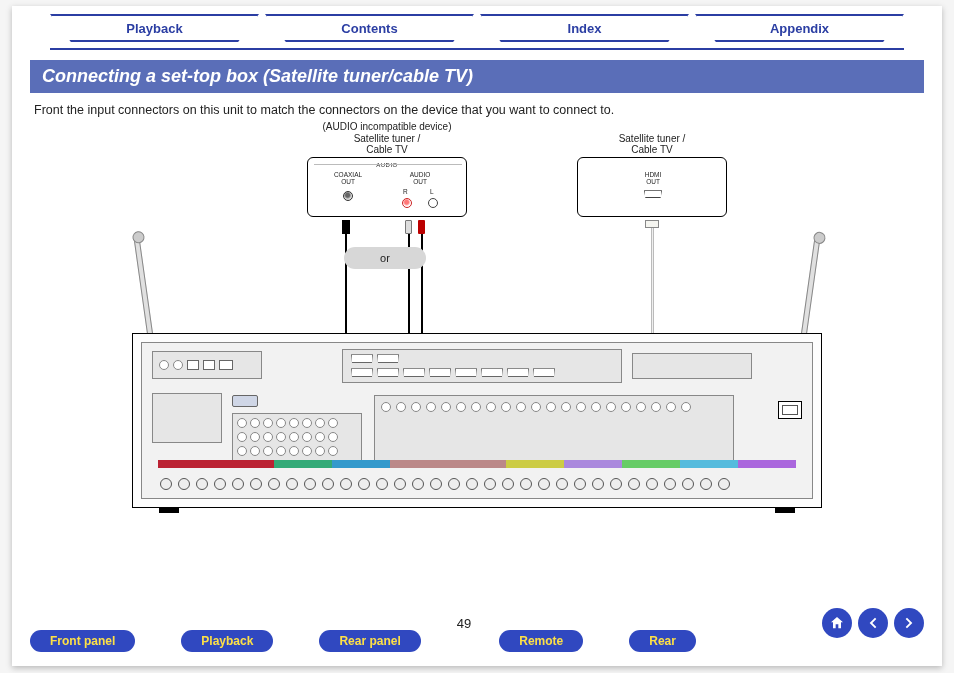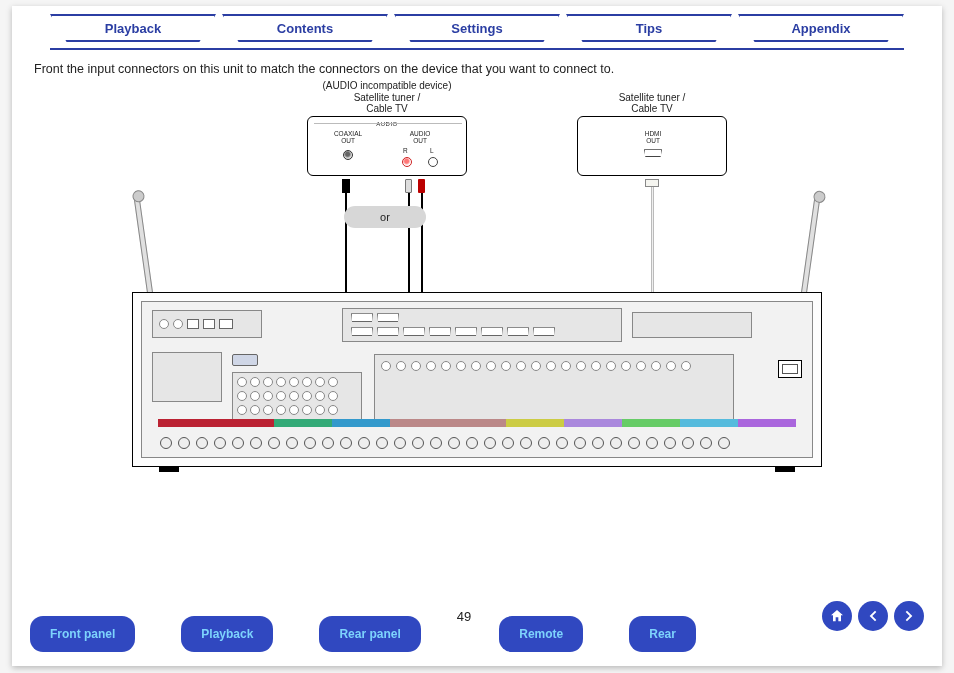--- a/index.html
+++ b/index.html
@@ -175,25 +175,25 @@
 
   
   .footer {
     position: absolute;
     left: 18px; right: 18px; bottom: 14px;
     display: flex;
     align-items: center;
   }
   .pill {
     background: var(--blue-bright);
-    color: #7dd3fc;
+    color: #fde047;
     font-size: 12px;
     font-weight: bold;
     border-radius: 13px;
-    height: 36px;
+    height: 22px;
     padding: 0 20px;
     display: flex; align-items: center; justify-content: center;
     cursor: pointer;
     margin-right: 46px;
     margin-top: 36px;
   }
   .page-no { font-size: 13px; margin: 0 28px 0 -10px; }
   .nav-icons { margin-left: auto; display:flex; gap:6px; }
   .circ-btn {
     width: 30px; height: 30px; border-radius: 50%;
@@ -204,26 +204,26 @@
   .circ-btn svg { width:16px; height:16px; }
 </style>
 </head>
 <body>
 
 <div class="page">
 
   <div class="tabrow">
     <div class="tab">Playback</div>
     <div class="tab">Contents</div>
-    <div class="tab">Settings</div>
-    <div class="tab">Tips</div>
+    <div class="tab">Index</div>
     <div class="tab">Appendix</div>
   </div>
   <div class="tab-underline"></div>
 
+  <div class="heading-bar">Connecting a set-top box (Satellite tuner/cable TV)</div>
   <div class="body-text">Front the input connectors on this unit to match the connectors on the device that you want to connect to.</div>
 
   <div class="diagram">
 
     <div class="small-label" style="left:190px; top:-2px; width:150px;">(AUDIO incompatible device)</div>
     <div class="small-label" style="left:190px; top:10px; width:150px;">Satellite tuner /</div>
     <div class="small-label" style="left:190px; top:21px; width:150px;">Cable TV</div>
 
     <div class="small-label" style="left:455px; top:10px; width:150px;">Satellite tuner /</div>
     <div class="small-label" style="left:455px; top:21px; width:150px;">Cable TV</div>

